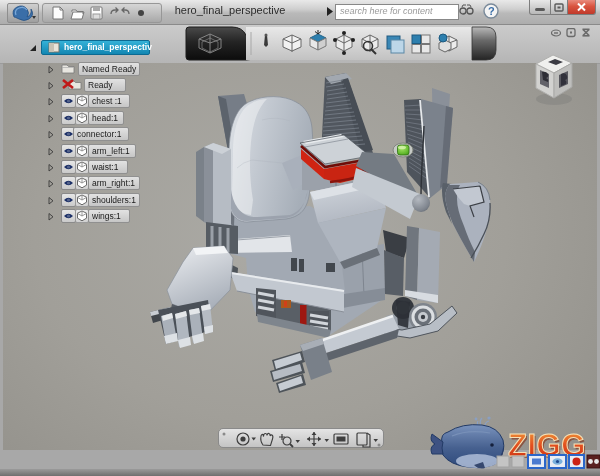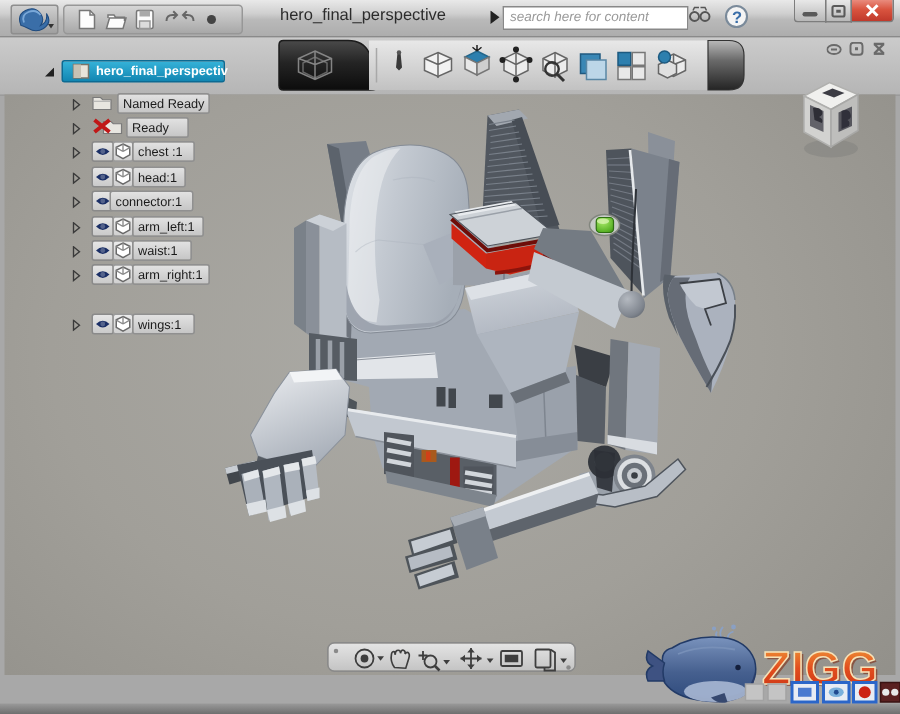--- a/index.html
+++ b/index.html
@@ -8,21 +8,21 @@
     background:#a8a8a8;}
   
   #titlebar{position:absolute;left:0;top:0;width:600px;height:24px;
     background:linear-gradient(#e9e9e9 0%,#cfcfcf 38%,#b9b9b9 55%,#adadad 100%);
     border-bottom:1px solid #8a8a8a;}
   #applogo{position:absolute;left:7px;top:3px;width:30px;height:18px;
     background:linear-gradient(#cfcfcf,#9f9f9f);border:1px solid #8e8e8e;border-radius:2px;}
   #qat{position:absolute;left:42px;top:3px;width:118px;height:18px;
     background:linear-gradient(#d6d6d6,#a8a8a8);border:1px solid #979797;border-radius:3px;}
   #wtitle{position:absolute;left:0;top:4px;width:460px;text-align:center;
-    font-size:11px;color:#2c2c2c;margin-left:12px;}
+    font-size:11px;color:#2c2c2c;}
   #searchbox{position:absolute;left:335px;top:4px;width:118px;height:13px;
     background:#fff;border:1px solid #888;font-size:9px;font-style:italic;
     color:#9a9a9a;padding:1px 0 0 4px;}
   
   .wbtn{position:absolute;top:0px;height:14px;border:1px solid #7d7d7d;
     border-top:none;}
   #btnmin{left:529px;width:20px;background:linear-gradient(#e8e8e8,#b8b8b8);border-radius:0 0 0 3px;}
   #btnmax{left:550px;width:16px;background:linear-gradient(#e8e8e8,#b8b8b8);}
   #btncls{left:567px;width:27px;background:linear-gradient(#e98b7d 0%,#d9543f 45%,#c0392b 100%);border-radius:0 0 3px 0;}
   
@@ -562,20 +562,34 @@
         <div class="eyeb" style="left:37px;top:0px"><svg width="13" height="12">
             <path d="M2,6 Q6.5,1.5 11,6 Q6.5,10.5 2,6 Z" fill="#1b2f66"></path>
             <circle cx="6.5" cy="6" r="1.6" fill="#fff" opacity="0.25"></circle>
           </svg></div>
         <div class="boxb" style="left:51px;top:0px"><svg width="12" height="12">
             <path d="M6,1 l4.5,2.2 v5 l-4.5,2.6 l-4.5,-2.6 v-5 Z" fill="#ffffff" stroke="#6a6a6a" stroke-width="1"></path>
             <path d="M6,1 v5 m0,0 l4.5,-2.6 m-4.5,2.6 l-4.5,-2.6" stroke="#8a8a8a" stroke-width="0.9" fill="none"></path>
           </svg></div>
         <div class="lbl" style="left:64px;width:44px">arm_right:1</div>
       </div>
+    <div class="trow" style="top:167px">
+        <svg class="ticon" style="left:24px;top:4px" width="6" height="8">
+          <path d="M1,0.5 L5,3.8 L1,7 Z" fill="none" stroke="#3a3a3a" stroke-width="0.9"></path>
+        </svg>
+        <div class="eyeb" style="left:37px;top:0px"><svg width="13" height="12">
+            <path d="M2,6 Q6.5,1.5 11,6 Q6.5,10.5 2,6 Z" fill="#1b2f66"></path>
+            <circle cx="6.5" cy="6" r="1.6" fill="#fff" opacity="0.25"></circle>
+          </svg></div>
+        <div class="boxb" style="left:51px;top:0px"><svg width="12" height="12">
+            <path d="M6,1 l4.5,2.2 v5 l-4.5,2.6 l-4.5,-2.6 v-5 Z" fill="#ffffff" stroke="#6a6a6a" stroke-width="1"></path>
+            <path d="M6,1 v5 m0,0 l4.5,-2.6 m-4.5,2.6 l-4.5,-2.6" stroke="#8a8a8a" stroke-width="0.9" fill="none"></path>
+          </svg></div>
+        <div class="lbl" style="left:64px;width:44px">shoulders:1</div>
+      </div>
     <div class="trow" style="top:183px">
         <svg class="ticon" style="left:24px;top:4px" width="6" height="8">
           <path d="M1,0.5 L5,3.8 L1,7 Z" fill="none" stroke="#3a3a3a" stroke-width="0.9"></path>
         </svg>
         <div class="eyeb" style="left:37px;top:0px"><svg width="13" height="12">
             <path d="M2,6 Q6.5,1.5 11,6 Q6.5,10.5 2,6 Z" fill="#1b2f66"></path>
             <circle cx="6.5" cy="6" r="1.6" fill="#fff" opacity="0.25"></circle>
           </svg></div>
         <div class="boxb" style="left:51px;top:0px"><svg width="12" height="12">
             <path d="M6,1 l4.5,2.2 v5 l-4.5,2.6 l-4.5,-2.6 v-5 Z" fill="#ffffff" stroke="#6a6a6a" stroke-width="1"></path>

